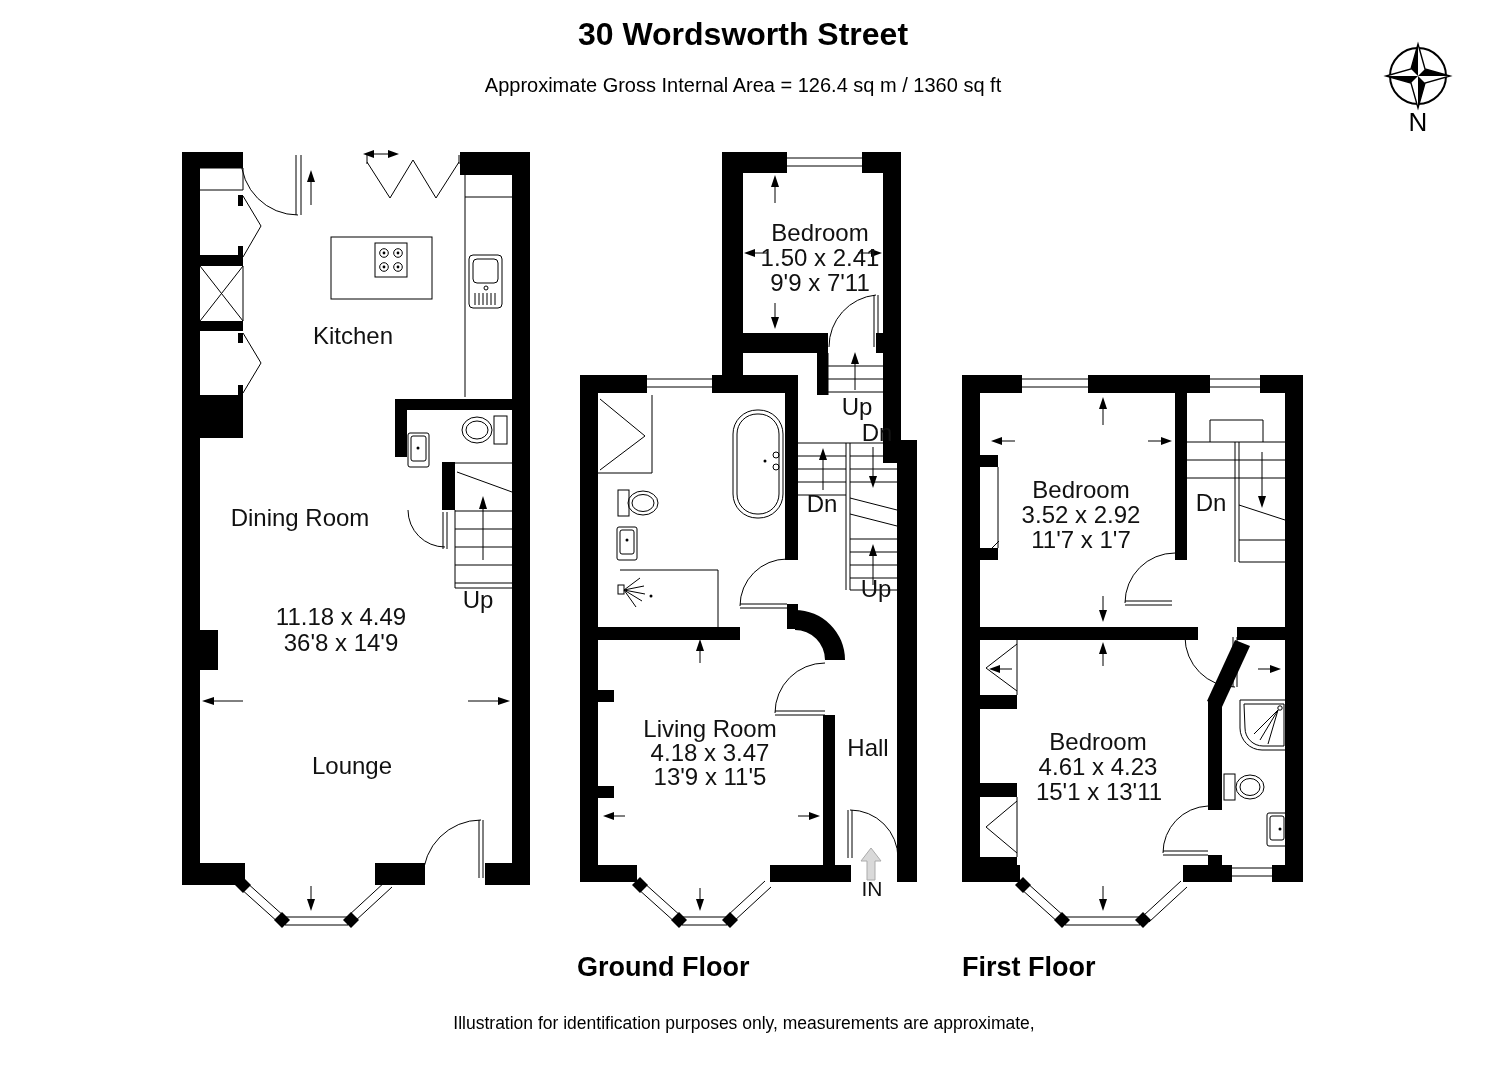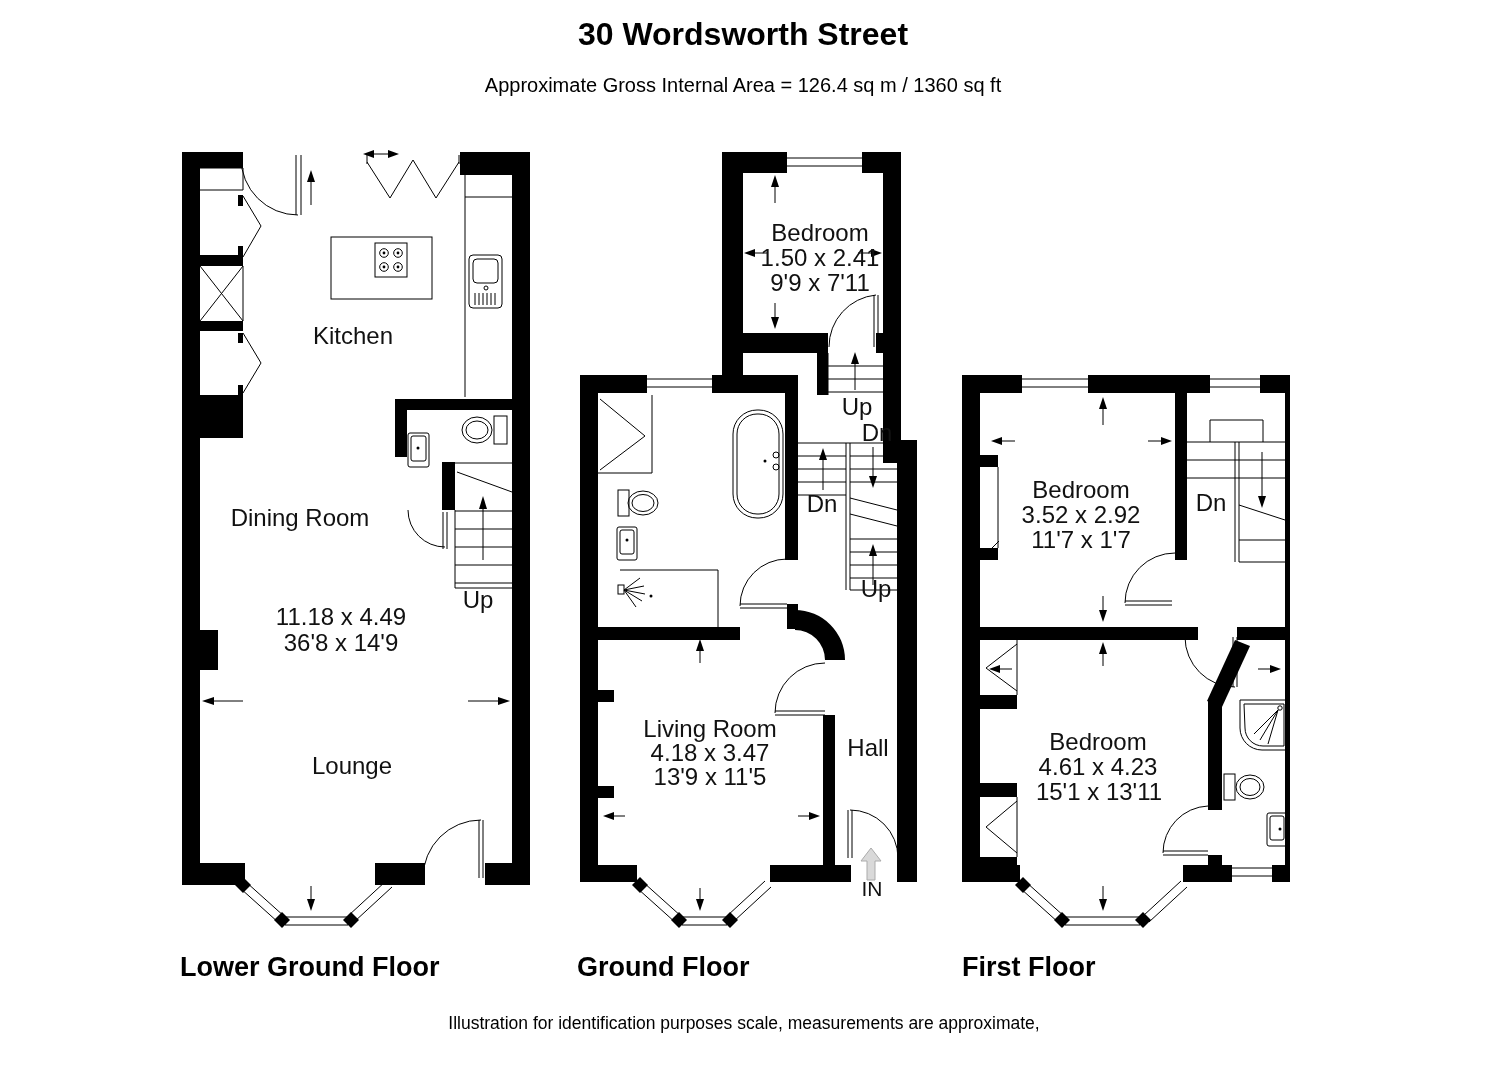--- a/index.html
+++ b/index.html
@@ -1,16 +1,16 @@
 <!DOCTYPE html>
 <html><head>
 <meta charset="utf-8">
 <style>
   html,body{margin:0;padding:0;background:#fff;}
-  #page{position:relative;width:1290px;height:1080px;background:#fff;overflow:hidden;
+  #page{position:relative;width:1487px;height:1080px;background:#fff;overflow:hidden;
         font-family:"Liberation Sans",sans-serif;color:#111;}
   svg{position:absolute;left:0;top:0;}
   .wall{fill:#000;stroke:none;}
   .tn{fill:none;stroke:#000;stroke-width:1;}
   .ah{fill:#000;stroke:none;}
   .lbl{position:absolute;transform:translate(-50%,-50%);font-size:24px;line-height:1.2;
        white-space:nowrap;color:#111;}
   .lbl-in{font-size:21px;}
   .floor-title{position:absolute;transform:translateY(-50%);font-size:27px;font-weight:bold;
        white-space:nowrap;color:#000;}
@@ -380,21 +380,20 @@
 <div class="hdr-title" style="left:743px;top:34px">30 Wordsworth Street</div>
 <div class="hdr-sub" style="left:743px;top:85px">Approximate Gross Internal Area = 126.4 sq m / 1360 sq ft</div>
 <div class="compass-n" style="left:1418px;top:122px">N</div>
 
 <div class="lbl" style="left:353px;top:336px">Kitchen</div>
 <div class="lbl" style="left:300px;top:518px">Dining Room</div>
 <div class="lbl" style="left:341px;top:617px">11.18 x 4.49</div>
 <div class="lbl" style="left:341px;top:643px">36'8 x 14'9</div>
 <div class="lbl" style="left:352px;top:766px">Lounge</div>
 <div class="lbl" style="left:478px;top:600px">Up</div>
-<div class="floor-title" style="left:180px;top:967px">Lower Ground Floor</div>
 
 <div class="lbl" style="left:820px;top:233px">Bedroom</div>
 <div class="lbl" style="left:820px;top:258px">1.50 x 2.41</div>
 <div class="lbl" style="left:820px;top:283px">9'9 x 7'11</div>
 <div class="lbl" style="left:857px;top:407px">Up</div>
 <div class="lbl" style="left:877px;top:433px">Dn</div>
 <div class="lbl" style="left:822px;top:504px">Dn</div>
 <div class="lbl" style="left:876px;top:589px">Up</div>
 <div class="lbl" style="left:710px;top:729px">Living Room</div>
 <div class="lbl" style="left:710px;top:753px">4.18 x 3.47</div>
@@ -405,15 +404,15 @@
 
 <div class="lbl" style="left:1081px;top:490px">Bedroom</div>
 <div class="lbl" style="left:1081px;top:515px">3.52 x 2.92</div>
 <div class="lbl" style="left:1081px;top:540px">11'7 x 1'7</div>
 <div class="lbl" style="left:1211px;top:503px">Dn</div>
 <div class="lbl" style="left:1098px;top:742px">Bedroom</div>
 <div class="lbl" style="left:1098px;top:767px">4.61 x 4.23</div>
 <div class="lbl" style="left:1099px;top:792px">15'1 x 13'11</div>
 <div class="floor-title" style="left:962px;top:967px">First Floor</div>
 
-<div class="foot" style="left:744px;top:1023px">Illustration for identification purposes scale, measurements are approximate,</div>
+<div class="foot" style="left:744px;top:1023px">Illustration for identification purposes only, measurements are approximate,</div>
 
 </div>
 
 </body></html>

